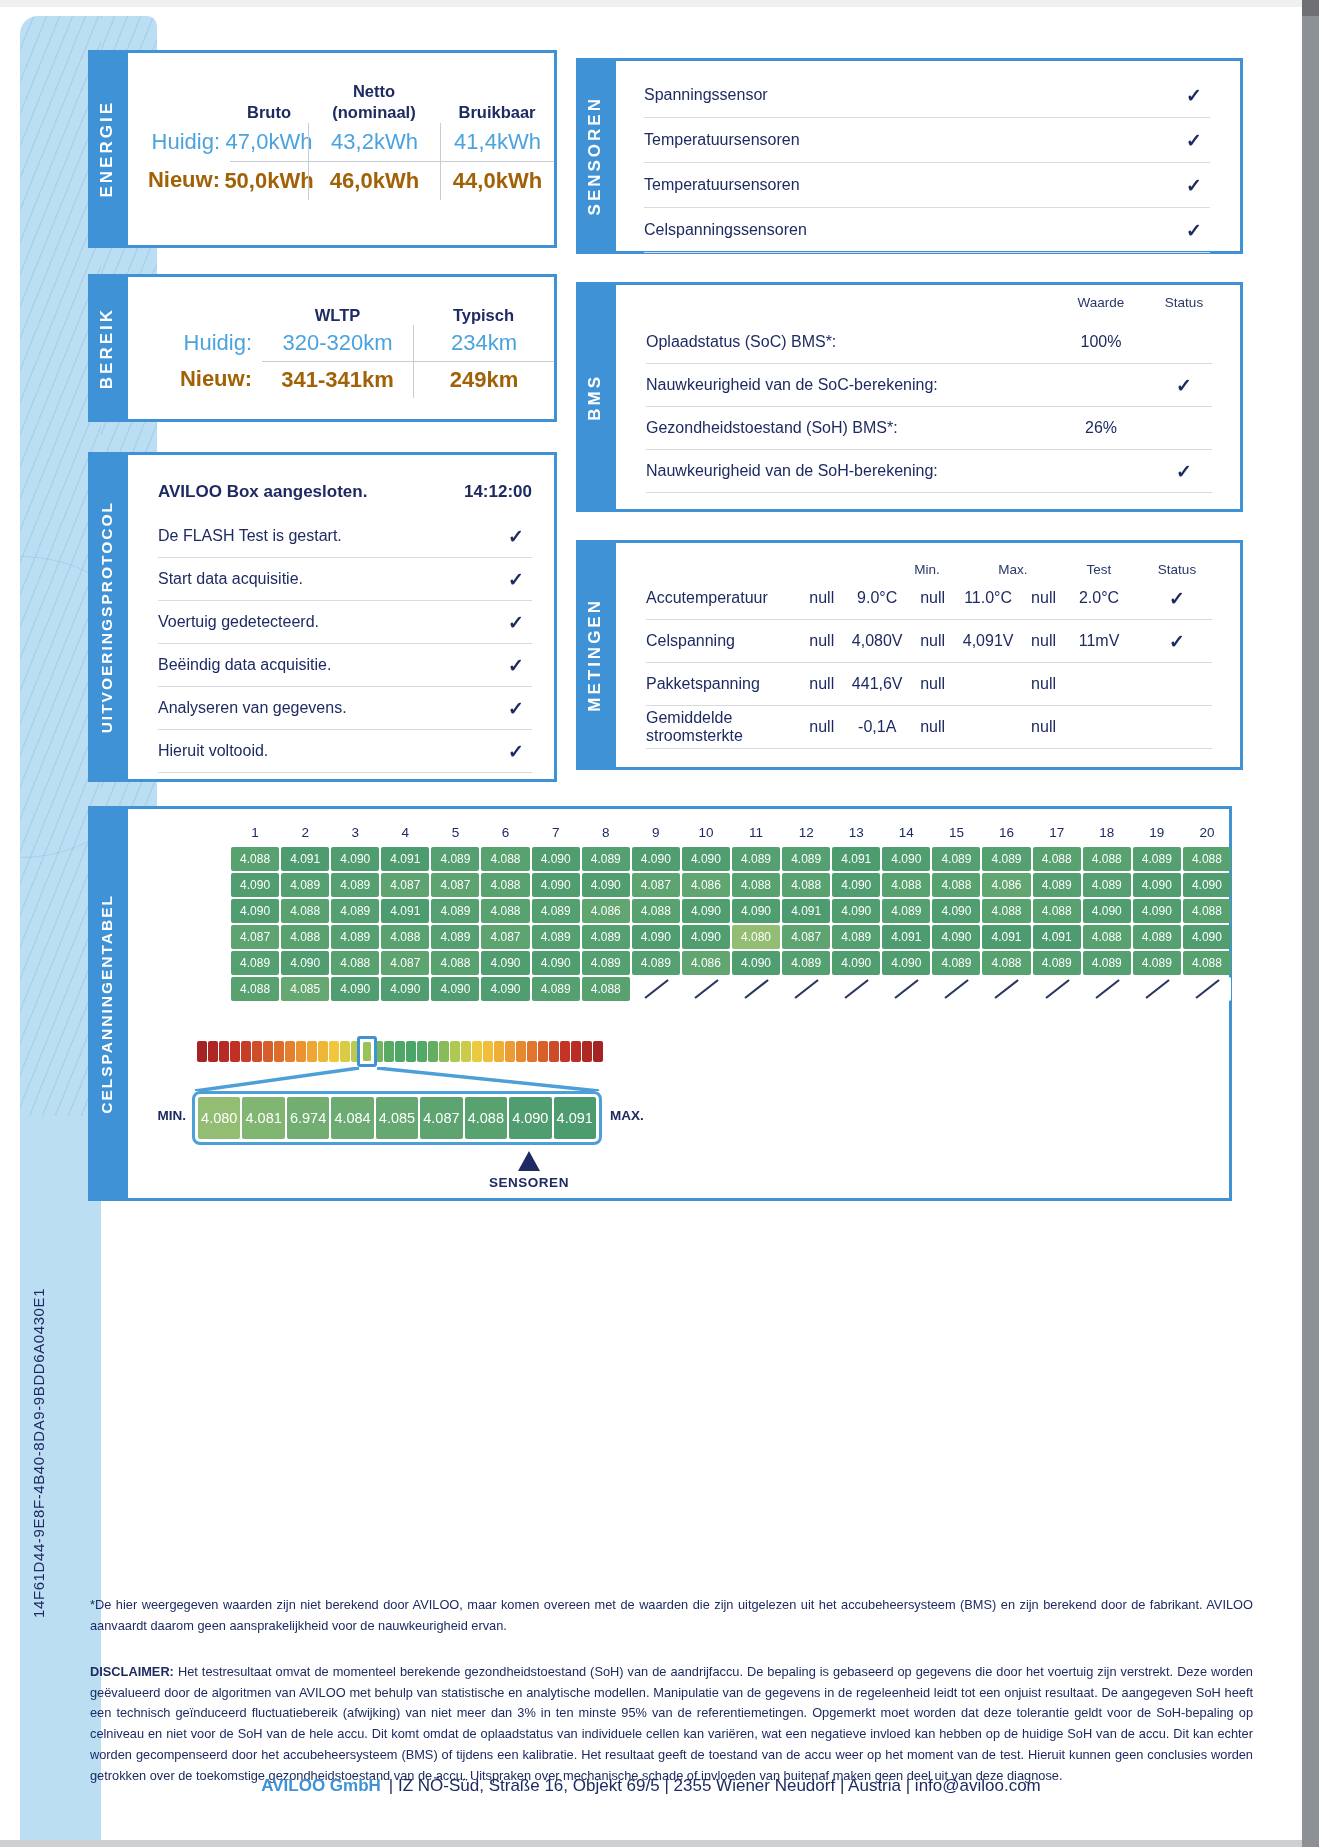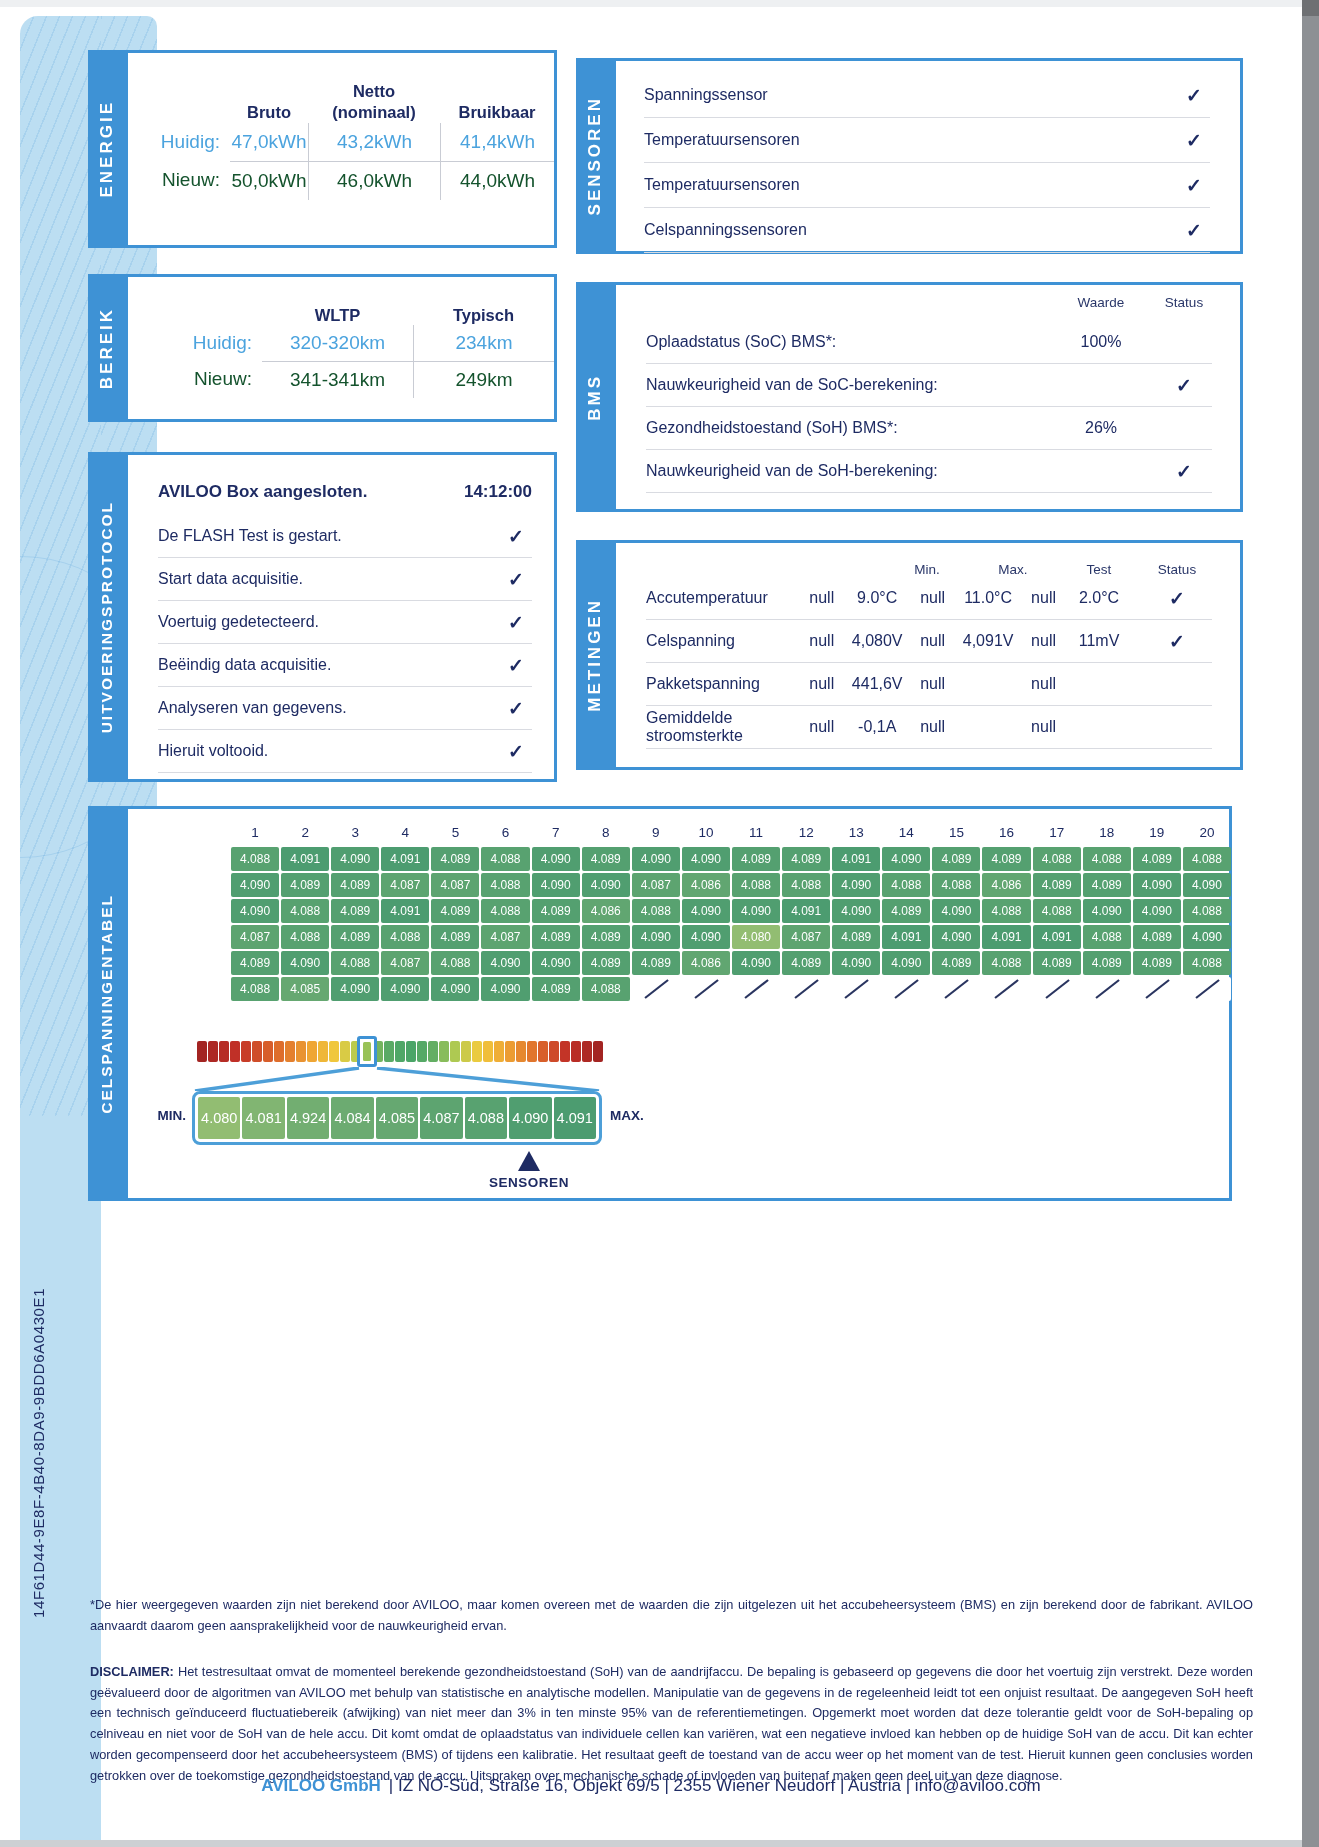--- a/index.html
+++ b/index.html
@@ -30,31 +30,31 @@
   .tab.small span{font-size:15.5px;letter-spacing:2px;}
 
   #sec-energie{left:125px;top:50px;width:432px;height:198px;}
   #sec-bereik{left:125px;top:274px;width:432px;height:148px;}
   #sec-protocol{left:125px;top:452px;width:432px;height:330px;}
   #sec-sensoren{left:613px;top:58px;width:630px;height:196px;}
   #sec-bms{left:613px;top:282px;width:630px;height:230px;}
   #sec-metingen{left:613px;top:540px;width:630px;height:230px;}
   #sec-celltable{left:125px;top:806px;width:1107px;height:395px;}
 
-  .navy{color:#14532d;} .lblue{color:#4BA3DE;}
+  .navy{color:#a16207;font-weight:bold;} .lblue{color:#4BA3DE;}
   .check{color:#1E2B63;font-weight:bold;font-size:19px;line-height:1;}
 
   
   .egrid{display:grid;grid-template-columns:102px 78px 132px 1fr;padding-top:26px;}
   .bgrid{display:grid;grid-template-columns:134px 151px 1fr;padding-top:22px;}
   .ehead{display:flex;flex-direction:column;justify-content:flex-end;align-items:center;
     font-weight:bold;color:#1E2B63;font-size:16.5px;height:44px;line-height:21px;}
   .bhead{display:flex;align-items:flex-end;justify-content:center;font-weight:bold;color:#1E2B63;
     font-size:16.5px;height:26px;}
-  .ecell{display:flex;align-items:center;justify-content:center;font-size:19px;height:38px;}
+  .ecell{display:flex;align-items:center;justify-content:center;font-size:22px;height:38px;}
   .bcell{height:36px;}
   .elabel{justify-content:flex-end;padding-right:10px;}
   .vdiv{border-left:1.5px solid #c9ccd4;}
   .hdiv{border-top:1.5px solid #c9ccd4;}
 
   
   .lrow{display:flex;align-items:center;justify-content:space-between;height:44px;
     margin:0 30px 0 28px;border-bottom:1.5px solid #d9dbe1;font-size:16px;color:#1E2B63;}
   .lrow .check{padding-right:8px;}
   #sensoren-list{padding-top:12px;}
@@ -531,21 +531,21 @@
         <div id="ct-hl-seg" style="background: rgb(153, 194, 87);"></div>
       </div>
     <svg class="ct-svg" width="500" height="24">
       <line x1="231" y1="1" x2="67" y2="24" stroke="#4D9FD8" stroke-width="3.5"></line>
       <line x1="249" y1="1" x2="471" y2="24" stroke="#4D9FD8" stroke-width="3.5"></line>
     </svg>
     <div class="ct-min">MIN.</div>
     <div class="ct-mag" id="ct-mag">
         <div style="background: rgb(146, 189, 114);">4.080</div>
         <div style="background: rgb(129, 181, 114);">4.081</div>
-        <div style="background: rgb(114, 174, 113);">4.924</div>
+        <div style="background: rgb(114, 174, 113);">6.974</div>
         <div style="background: rgb(108, 171, 113);">4.084</div>
         <div style="background: rgb(102, 168, 113);">4.085</div>
         <div style="background: rgb(93, 164, 112);">4.087</div>
         <div style="background: rgb(88, 162, 112);">4.088</div>
         <div style="background: rgb(80, 158, 112);">4.090</div>
         <div style="background: rgb(76, 156, 112);">4.091</div>
       </div>
     <div class="ct-max">MAX.</div>
     <div class="ct-tri"></div>
     <div class="ct-avg">SENSOREN</div>

